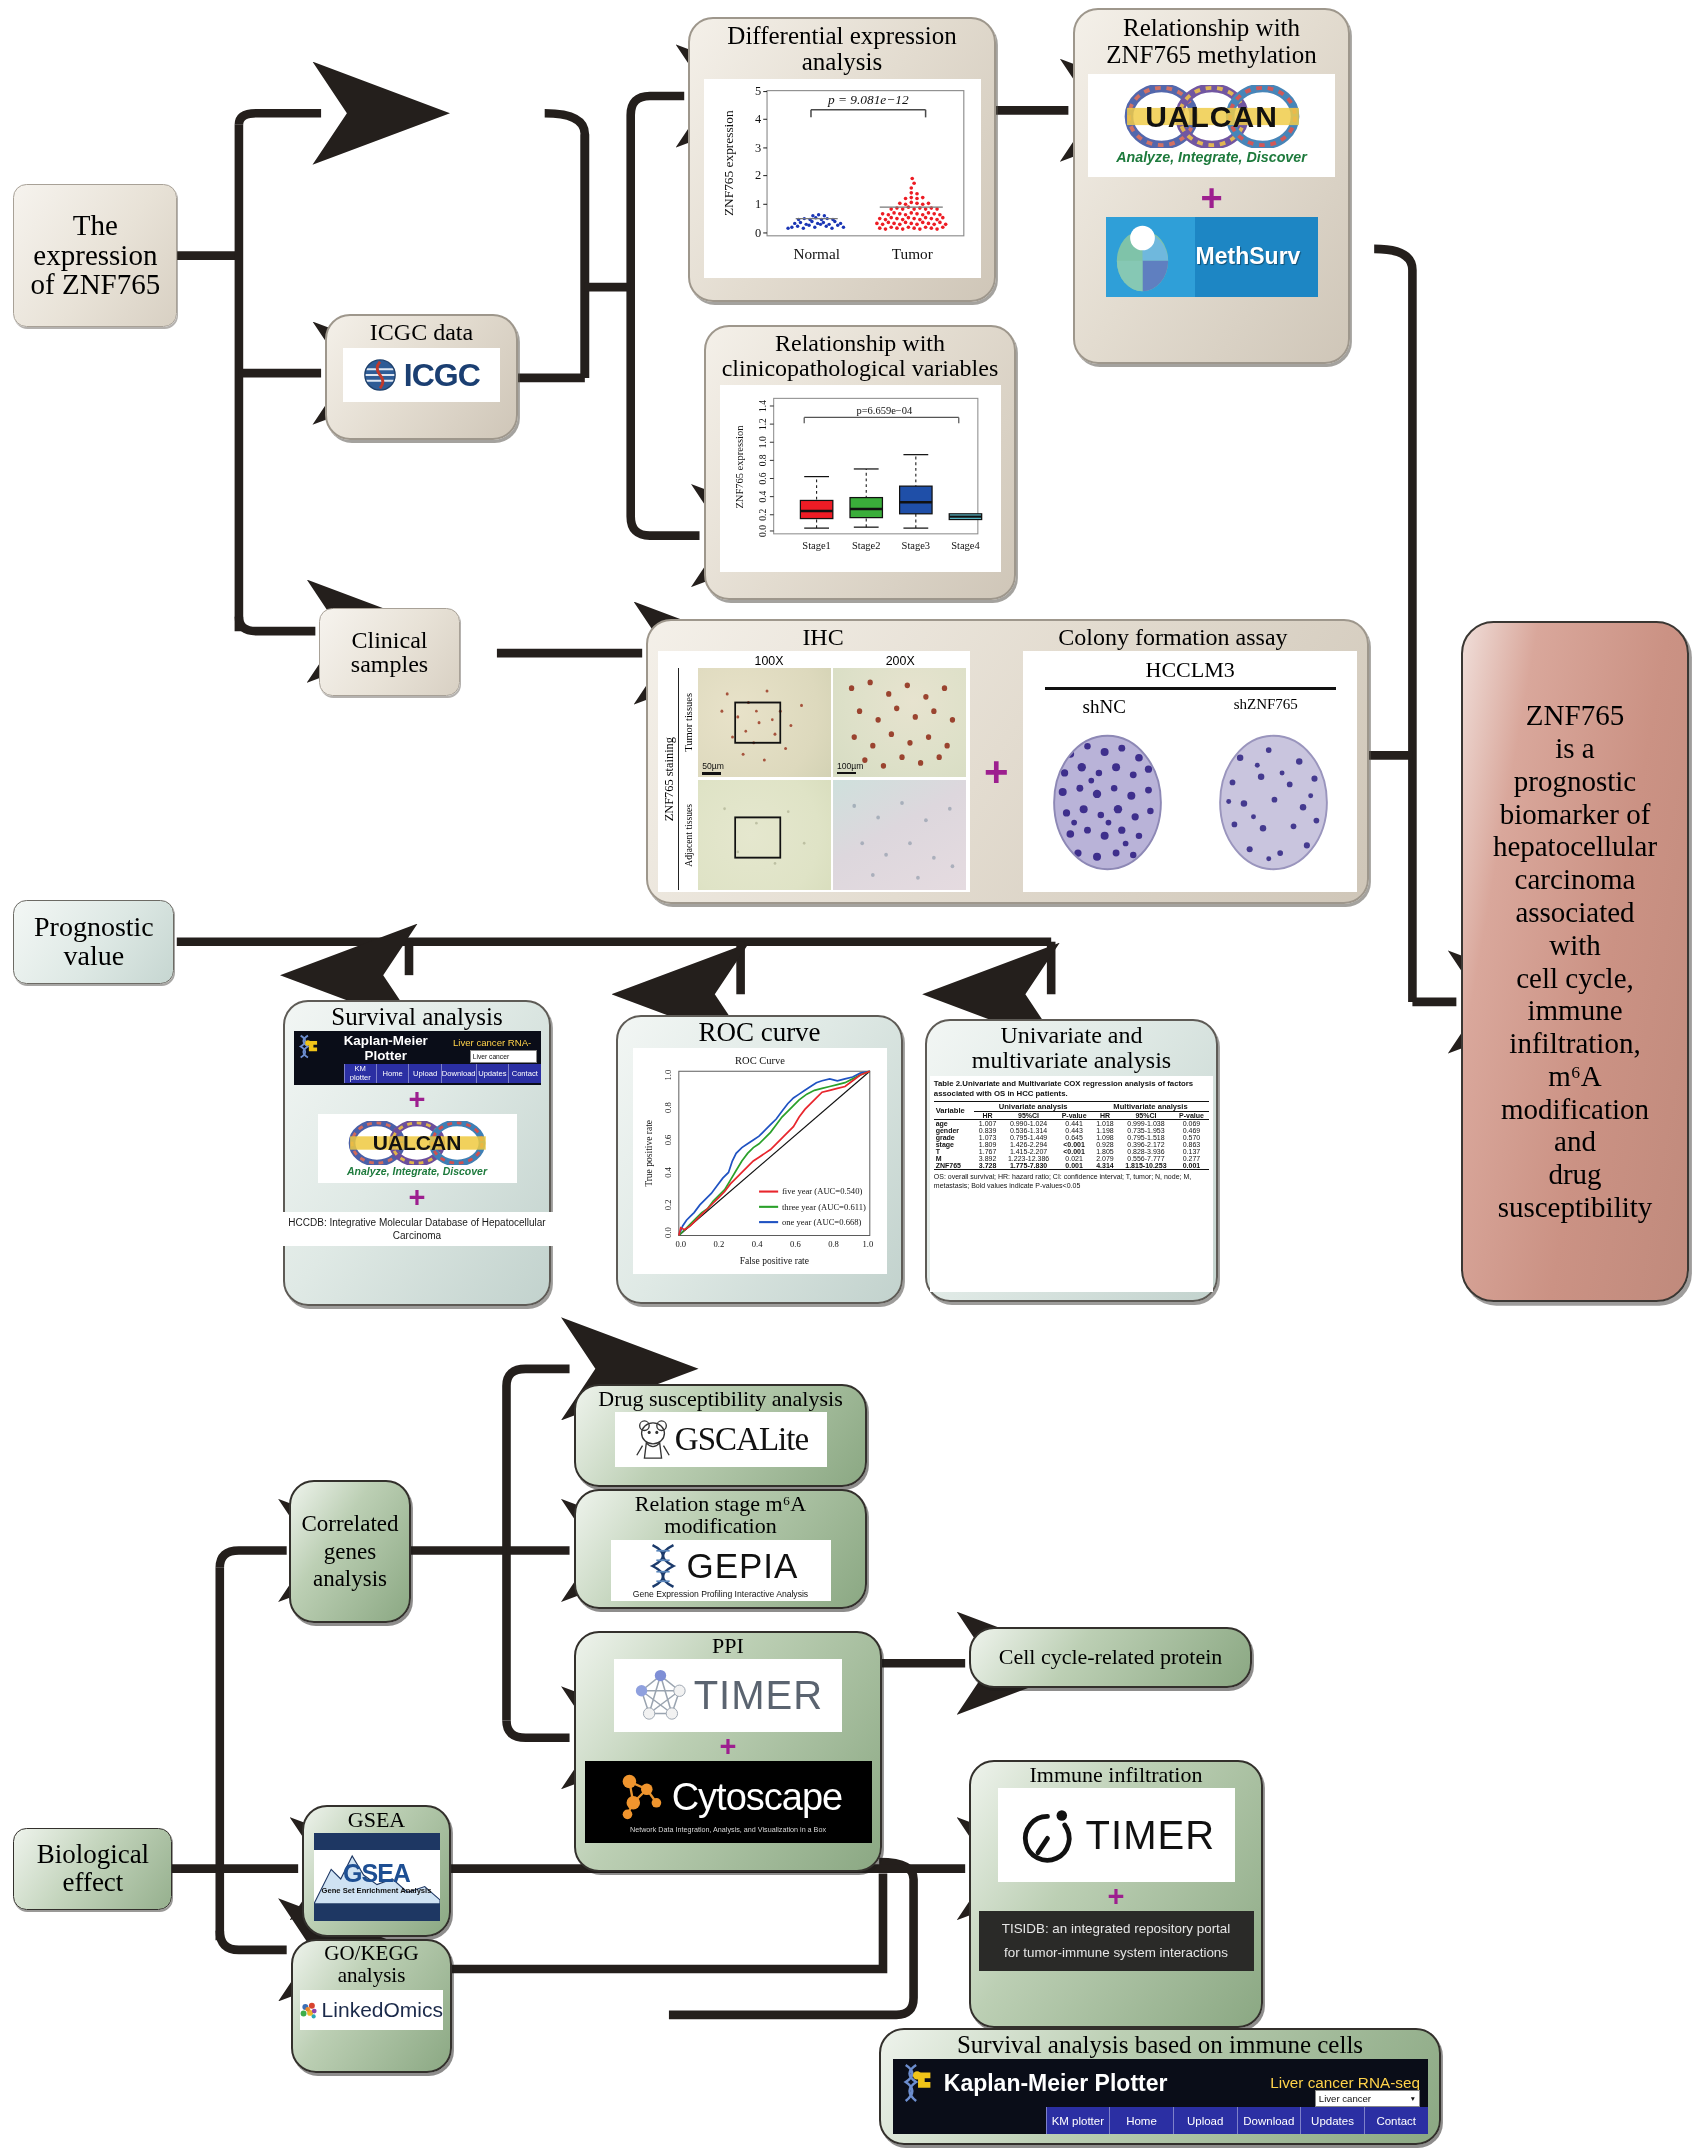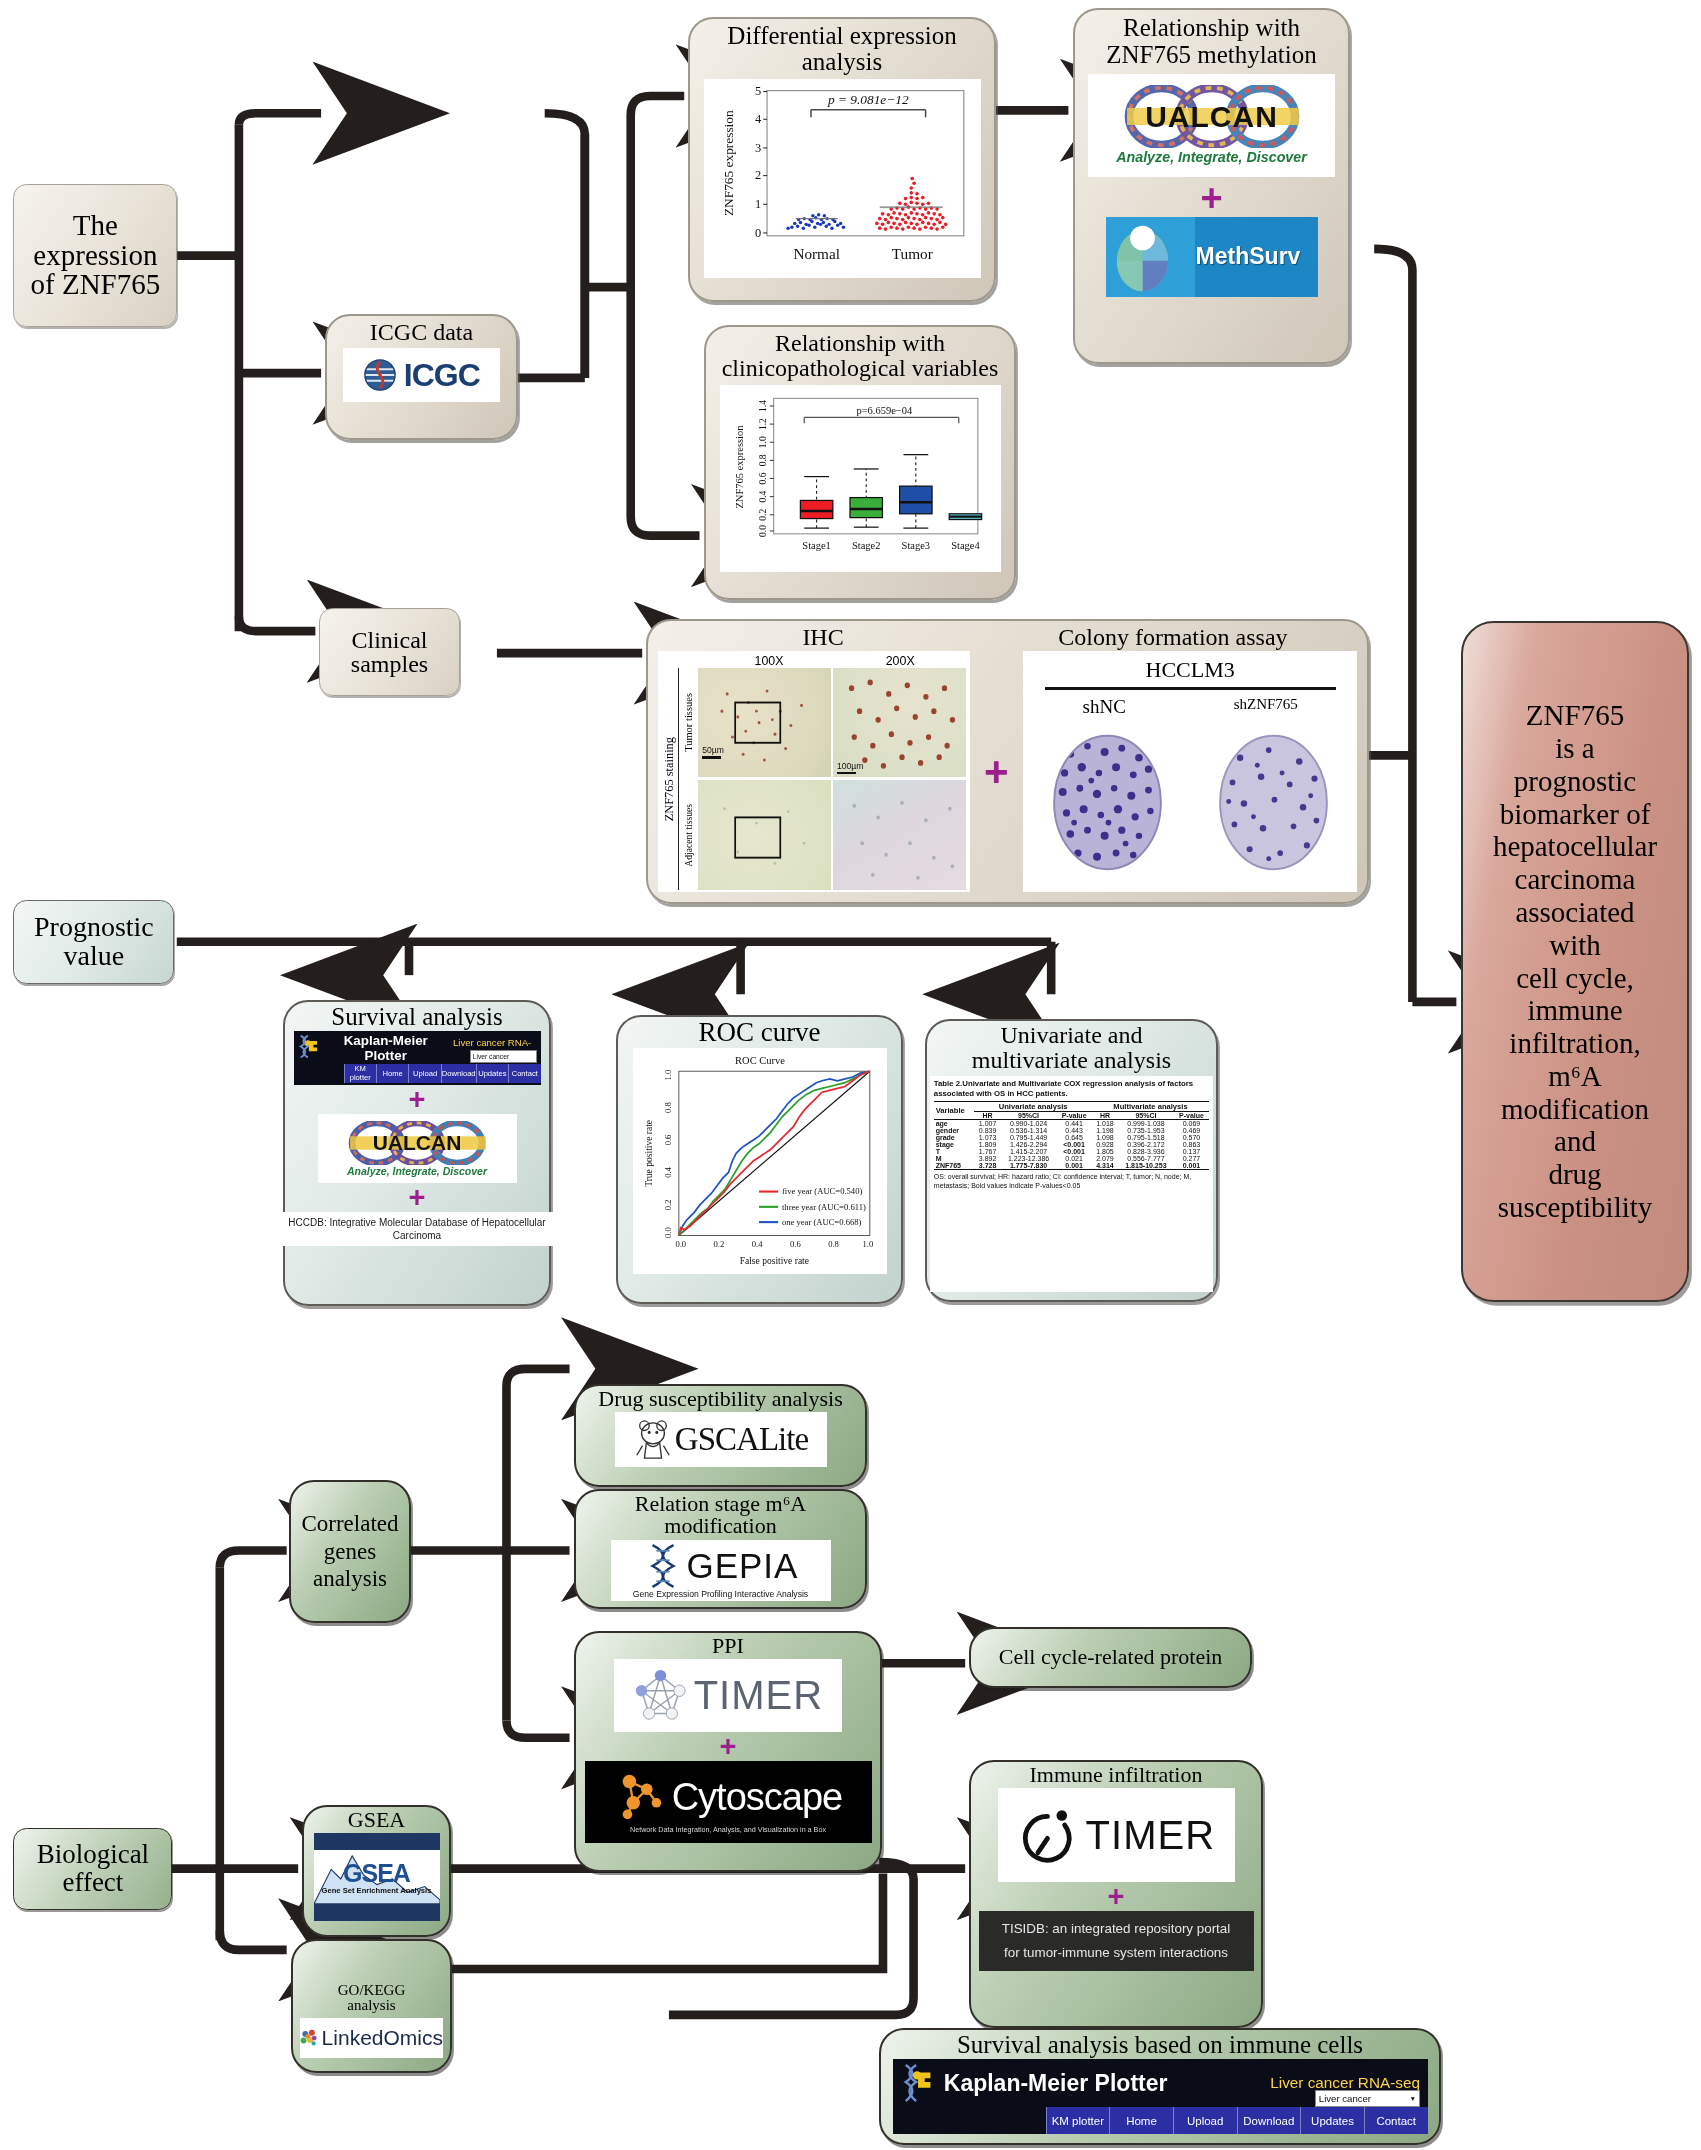--- a/index.html
+++ b/index.html
@@ -469,21 +469,21 @@
                       <circle cx="50" cy="64" r="1.1"></circle>
                     <circle cx="66" cy="56" r="1.1"></circle>
                       <circle cx="18" cy="30" r="1.1"></circle>
                       <circle cx="78" cy="26" r="1.1"></circle>
                     <circle cx="44" cy="30" r="1"></circle>
                       <circle cx="56" cy="36" r="1"></circle>
                       <circle cx="36" cy="44" r="1"></circle>
                   </g>
                   <rect x="28" y="24" width="34" height="28" fill="none" stroke="#111" stroke-width="1.3"></rect>
                 </svg>
-                <div style="position:absolute;left:3.8px;bottom:18px;font-family:'Liberation Sans',sans-serif;font-size:8.6px;color:#111;">
+                <div style="position:absolute;left:3.8px;bottom:2px;font-family:'Liberation Sans',sans-serif;font-size:8.6px;color:#111;">
                   <span>50µm</span>
                   <div style="width:19px;height:2.9px;background:#111;margin-top:1px;"></div>
                 </div>
               </div>
               <div style="flex:1;position:relative;background:
                    radial-gradient(circle at 60% 30%, #e7e3cf 0%, #dde0c8 60%, #d6dcc2 100%);">
                 <svg width="100%" height="100%" viewBox="0 0 100 76" preserveAspectRatio="none">
                   <g fill="#93331f" opacity=".9">
                     <circle cx="14" cy="14" r="2"></circle>
                       <circle cx="28" cy="10" r="2"></circle>
@@ -994,21 +994,21 @@
       <div style="position:relative;text-align:center;">
         <div style="font-family:'Liberation Sans',sans-serif;font-weight:bold;font-size:25px;color:#1e4f93;letter-spacing:-1px;">
           <span>GSEA</span>
         </div>
         <div style="font-family:'Liberation Sans',sans-serif;font-weight:bold;font-size:7.6px;color:#111;margin-top:-1.9px;">Gene Set Enrichment Analysis</div>
       </div>
     </div>
   </div>
 
   <div class="node green" style="left:291px;top:1939px;width:161px;height:134px;padding:1.9px 5.7px 7.6px;">
-    <div class="ttl" style="font-size:15px;white-space:pre-line;line-height:1.04;margin-top:40px;">GO/KEGG
+    <div class="ttl" style="font-size:21px;white-space:pre-line;line-height:1.04;">GO/KEGG
 analysis</div>
     <div class="inner-white" style="margin-top:3.8px;width:143px;height:40px;gap:3.8px;">
       <svg width="29" height="29" viewBox="0 0 30 30">
         <circle cx="9" cy="9" r="5" fill="#3b6fb6"></circle>
           <circle cx="20" cy="7" r="5" fill="#d8432f"></circle>
         <circle cx="6" cy="20" r="5" fill="#3fae49"></circle>
           <circle cx="17" cy="19" r="5" fill="#f0b429"></circle>
         <circle cx="24" cy="16" r="4" fill="#8e44ad"></circle>
           <circle cx="13" cy="13" r="4" fill="#e8862b"></circle>
         <circle cx="23" cy="25" r="3.5" fill="#2aa9b5"></circle>

